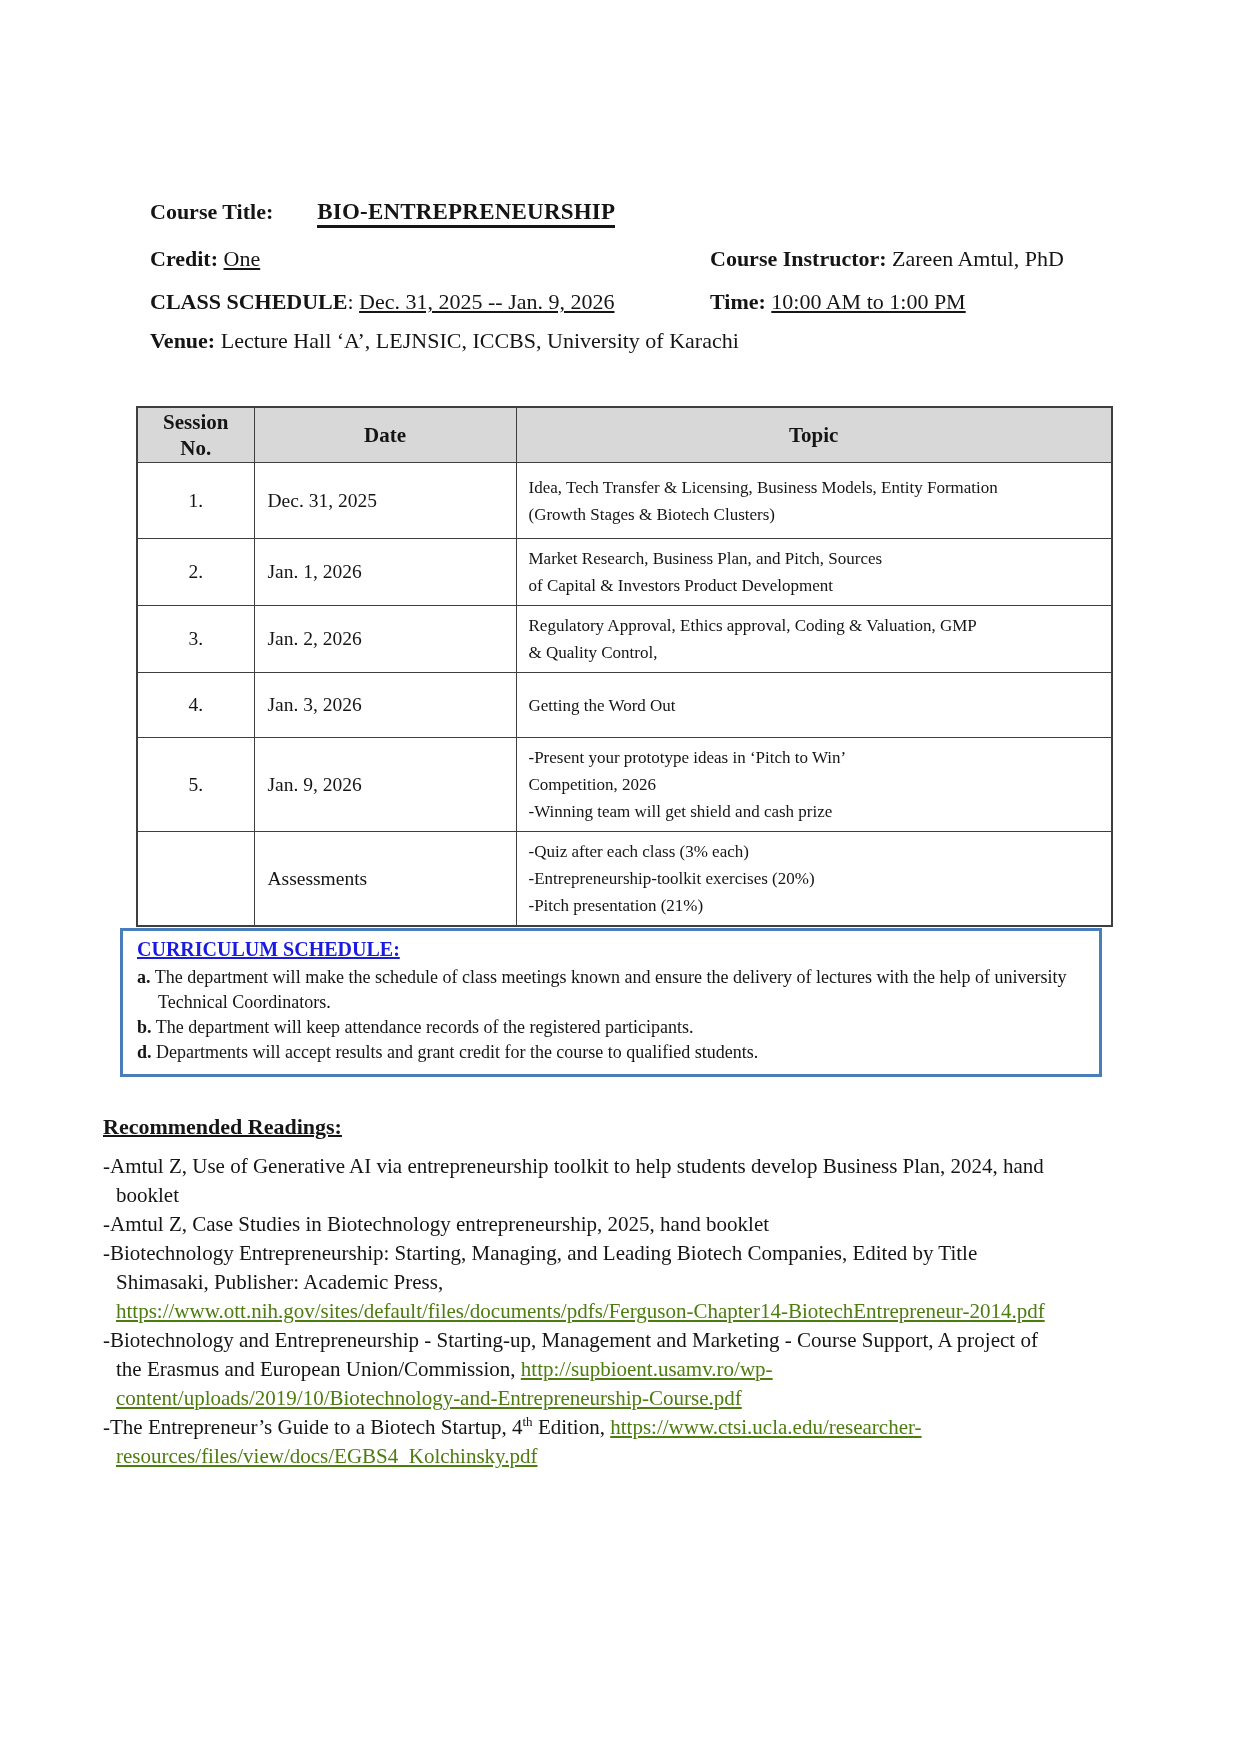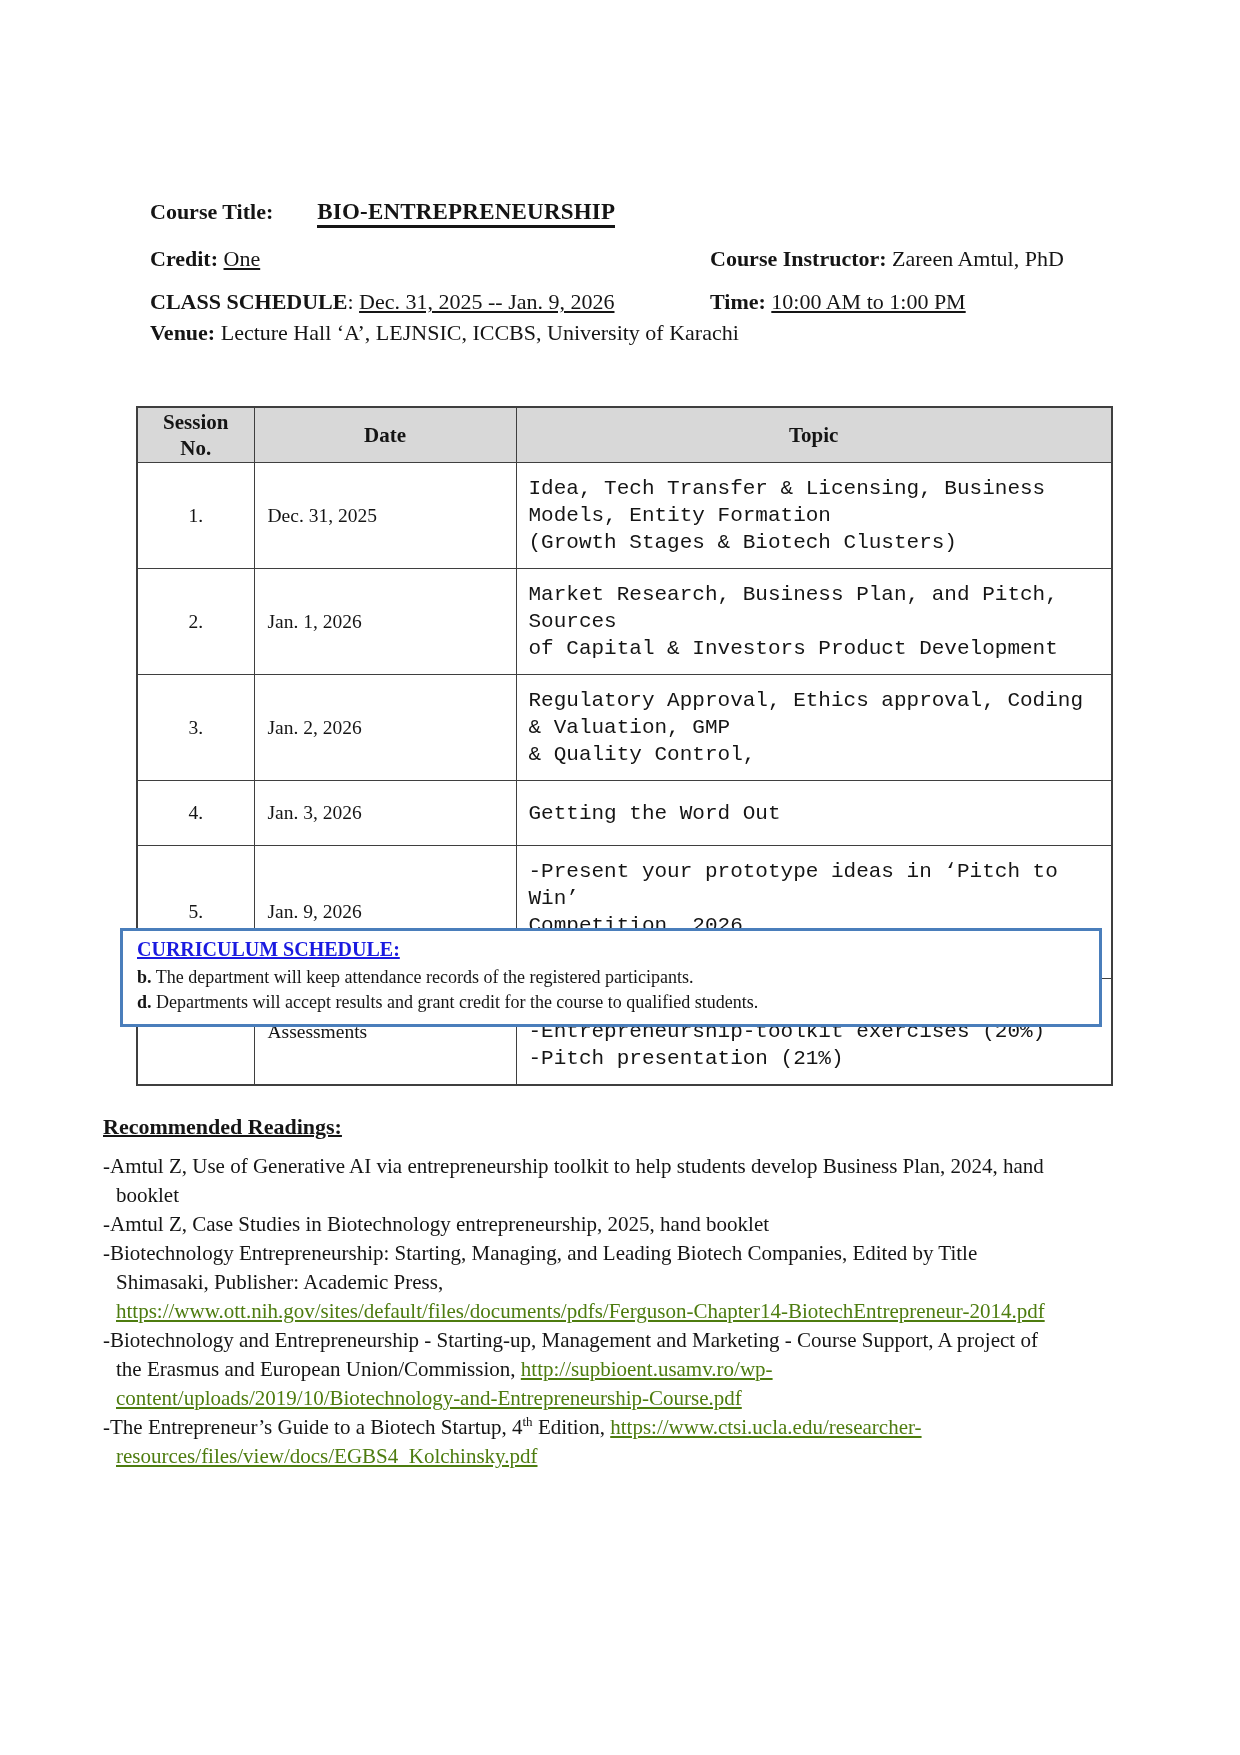--- a/index.html
+++ b/index.html
@@ -35,23 +35,22 @@
   }
   table.sched th{
     background:#d8d8d8;
     font-size:21px;font-weight:bold;
     text-align:center;line-height:26px;
     white-space:pre-line;
   }
   .no-cell{text-align:center;font-size:19.5px;}
   .date-cell{padding-left:13px;font-size:19.5px;}
   .topic-cell{
-    padding:12px 12px;font-size:21px;line-height:27px;
+    padding:6px 12px;font-size:17px;line-height:27px;
     white-space:pre-line;
-    font-family:Liberation Mono, monospace;
   }
   
   .cbox{
     position:absolute;left:120px;top:928px;width:982px;
     box-sizing:border-box;
     border:3px solid #4a7ebb;
     background:#ffffff;
     padding:6px 14px 9px 14px;
   }
   .cbox-heading{
@@ -97,21 +96,21 @@
     <span class="b">Credit:</span>
     <span class="u">One</span>
     <span class="hright"><span class="b">Course Instructor:</span><span> Zareen Amtul, PhD</span></span>
   </div>
 
   <div class="hline" style="top:289px;">
     <span class="b">CLASS SCHEDULE</span><span>: </span><span class="u">Dec. 31, 2025 -- Jan. 9, 2026</span>
     <span class="hright"><span class="b">Time: </span><span class="u">10:00 AM to 1:00  PM</span></span>
   </div>
 
-  <div class="hline" style="top:320px;">
+  <div class="hline" style="top:328px;">
     <span class="b">Venue:</span><span> Lecture Hall ‘A’, LEJNSIC, ICCBS, University of Karachi</span>
   </div>
 
   <table class="sched">
     <colgroup>
         <col style="width:117px">
         <col style="width:262px">
         <col style="width:596px">
       </colgroup>
     <tbody>
@@ -156,20 +155,21 @@
       <td class="date-cell">Assessments</td>
       <td class="topic-cell">-Quiz after each class (3% each)
 -Entrepreneurship-toolkit exercises (20%)
 -Pitch presentation (21%)</td>
     </tr>
   </tbody>
     </table>
 
   <div class="cbox">
     <div class="cbox-heading">CURRICULUM SCHEDULE:</div>
+    <div class="citem"><span class="clabel">a.</span><span> The department will make the schedule of class meetings known and ensure the delivery of lectures with the help of university Technical Coordinators.</span></div>
     <div class="citem"><span class="clabel">b.</span><span> The department will keep attendance records of the registered participants.</span></div>
     <div class="citem"><span class="clabel">d.</span><span> Departments will accept results and grant credit for the course to qualified students.</span></div>
   </div>
 
   <div class="readings-heading">Recommended Readings:</div>
 
   <div class="readings">
     <p class="reading"><span>-Amtul Z, Use of Generative AI via entrepreneurship toolkit to help students develop Business Plan, 2024, hand booklet</span></p>
     <p class="reading"><span>-Amtul Z, Case Studies in Biotechnology entrepreneurship, 2025, hand booklet</span></p>
     <p class="reading"><span>-Biotechnology Entrepreneurship: Starting, Managing, and Leading Biotech Companies, Edited by Title Shimasaki, Publisher: Academic Press,</span><br><a href="#">https://www.ott.nih.gov/sites/default/files/documents/pdfs/Ferguson-Chapter14-BiotechEntrepreneur-2014.pdf</a></p>

